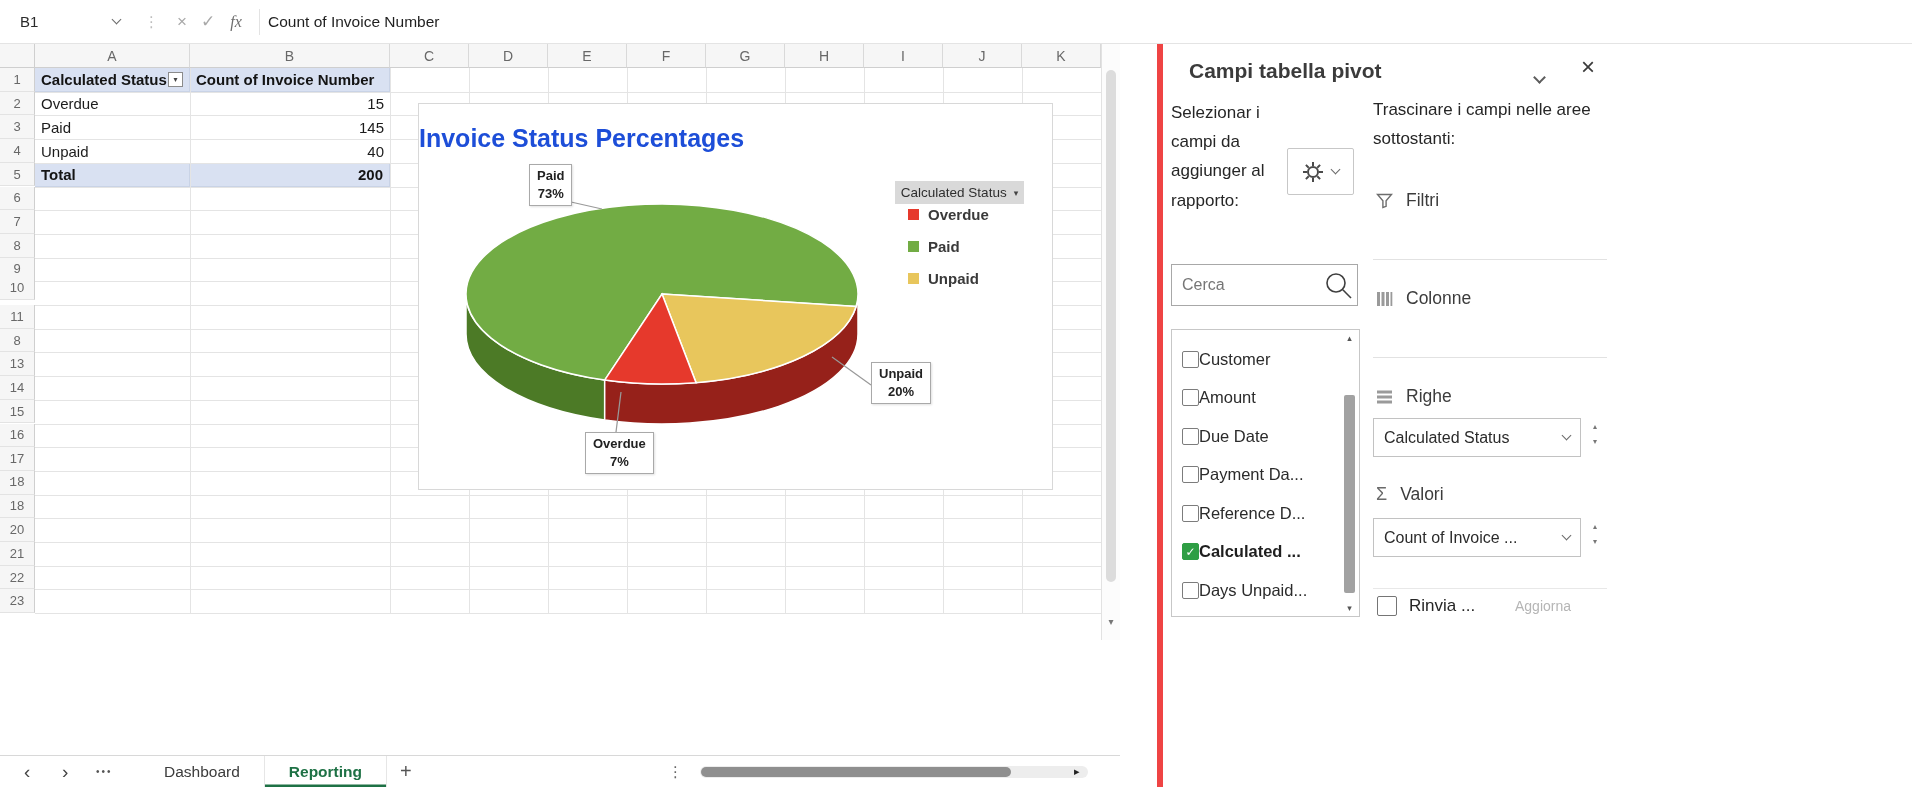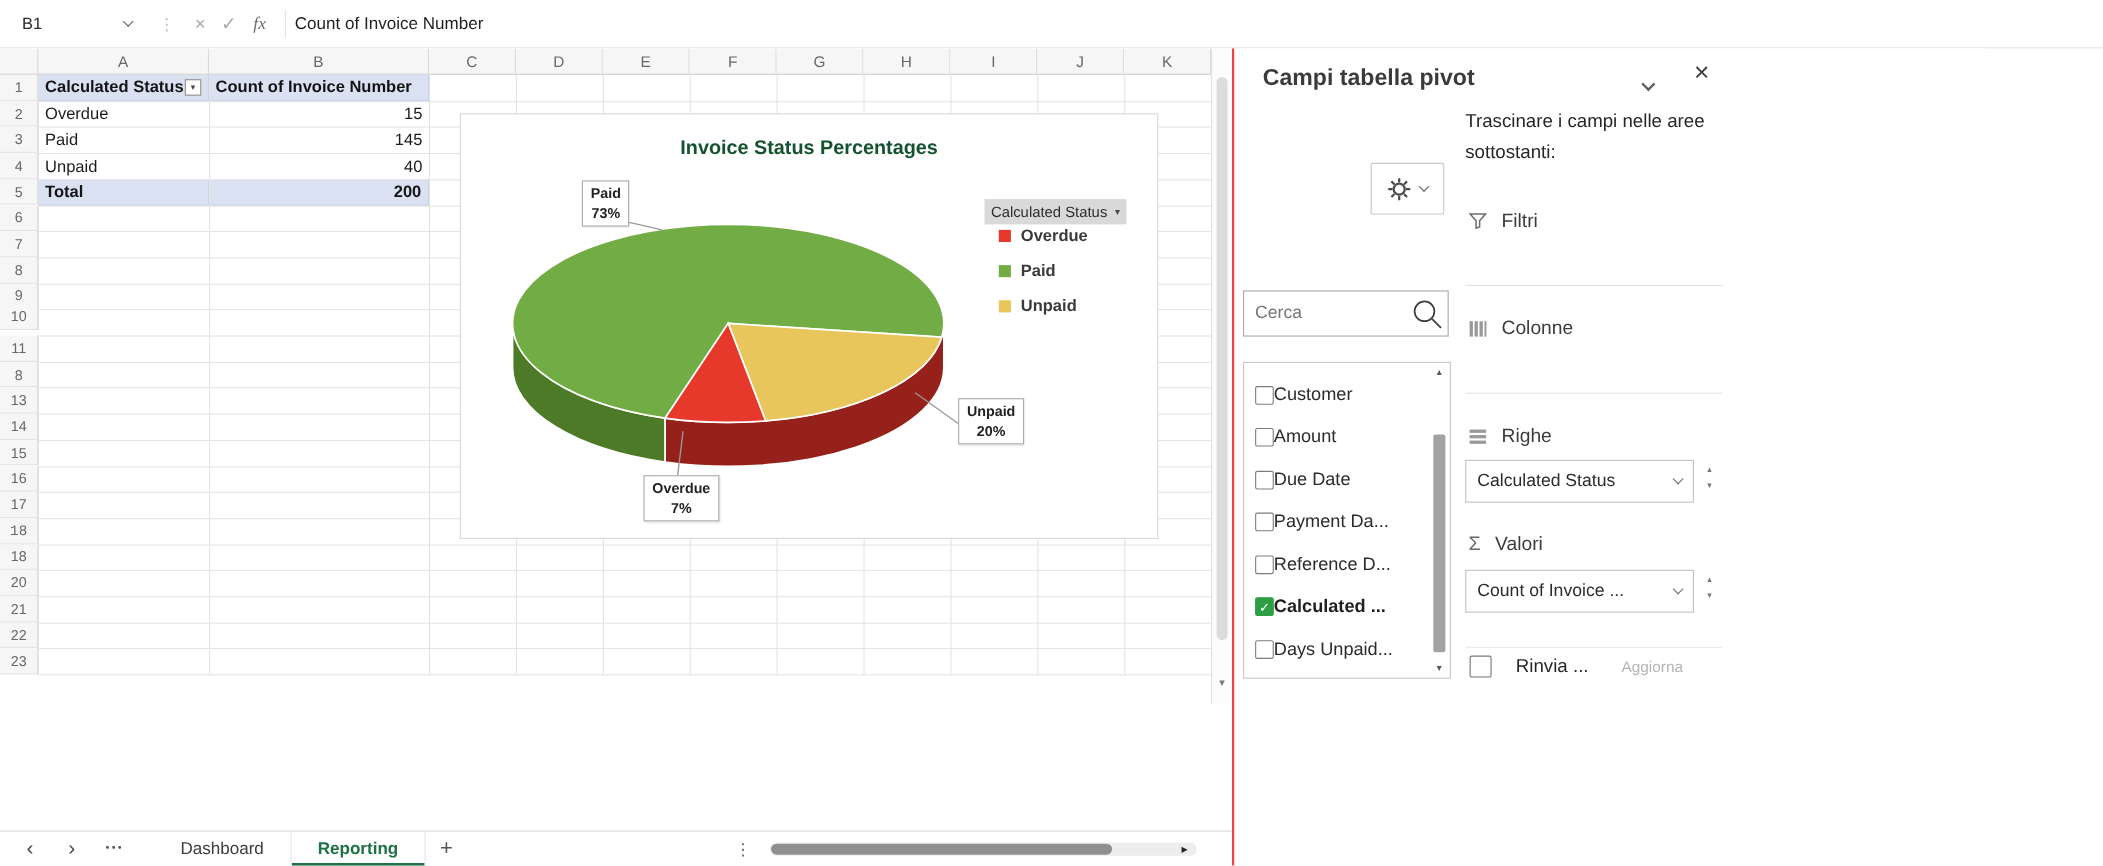--- a/index.html
+++ b/index.html
@@ -27,21 +27,21 @@
   .cell{position:absolute;display:flex;align-items:center;padding:0 6px;font-size:15px;color:#1c1c1c;white-space:nowrap;overflow:hidden}
   .cell.num{justify-content:flex-end}
   .cell.header,.cell.total{background:var(--header-fill);font-weight:bold;border-right:1px solid #c9d3e6;border-bottom:1px solid #c9d3e6;color:#141414}
   .filterBtn{margin-left:auto;width:15px;height:15px;background:#fff;border:1px solid #8b8b8b;font-size:8px;color:#444;display:flex;align-items:center;justify-content:center}
   #vScroll{position:absolute;left:1101px;top:0;width:19px;height:596px;border-left:1px solid #e2e2e2;background:#fcfcfc}
   #vThumb{position:absolute;left:4px;top:26px;width:10px;height:512px;background:#dcdcdc;border-radius:5px}
   #vDown{position:absolute;left:0;top:572px;width:18px;text-align:center;font-size:10px;color:#777}
 
   
   #chart{position:absolute;left:418px;top:59px;width:635px;height:387px;background:#fff;border:1px solid #d8d8d8;z-index:5}
-  #chartTitle{position:absolute;left:0;right:0;top:20px;text-align:center;font-size:18px;font-weight:bold;color:#14532d}
+  #chartTitle{position:absolute;left:0;right:0;top:20px;text-align:left;font-size:25px;font-weight:bold;color:#1d4ed8}
   #pieSvg{position:absolute;left:0;top:0}
   .callout{position:absolute;background:#fff;border:1px solid #a9a9a9;box-shadow:1px 1px 2px rgba(0,0,0,.12);text-align:center;font-size:13px;font-weight:bold;color:#222;line-height:1.4;padding:2px 7px}
   .co-paid{left:110px;top:60px}
   .co-unpaid{left:452px;top:258px}
   .co-overdue{left:166px;top:328px}
   #legendBtn{position:absolute;left:476px;top:77px;width:129px;height:23px;background:#d9d9d9;display:flex;align-items:center;justify-content:center;gap:7px;font-size:13.5px;color:#2e2e2e}
   #legendBtn .arr{font-size:9px;color:#444}
   .legend-item{position:absolute;left:489px;height:16px;display:flex;align-items:center;gap:9px;font-size:15px;font-weight:bold;color:#3a3a3a}
   .legend-swatch{width:11px;height:11px;display:inline-block}
 
@@ -54,21 +54,21 @@
   #tabs{position:absolute;left:140px;top:0;height:31px;display:flex}
   .sheet-tab{padding:0 24px;display:flex;align-items:center;font-size:15.5px;color:#3c3c3c;border-right:1px solid #e6e6e6;height:31px}
   .sheet-tab.active{color:var(--accent-green);font-weight:bold;box-shadow:inset 0 -2.5px 0 var(--accent-green)}
   #newSheet{left:400px;font-size:20px;color:#555}
   #tabKebab{left:668px;font-size:15px;color:#666}
   #hTrack{position:absolute;left:700px;top:10px;width:388px;height:12px;background:#ededed;border-radius:6px}
   #hThumb{position:absolute;left:1px;top:1px;width:310px;height:10px;background:#8f8f8f;border-radius:5px}
   #hRight{left:1074px;font-size:11px;color:#222}
 
   
-  #pane{position:absolute;left:1120px;top:44px;width:684px;height:743px;background:#fff;border-left:2px solid #ef4444}
+  #pane{position:absolute;left:1157px;top:44px;width:684px;height:743px;background:#fff;border-left:6px solid #ef4444}
   #paneTitle{position:absolute;left:26px;top:15px;font-size:21px;font-weight:bold;color:#3b3b3b}
   #paneCollapse{position:absolute;left:372px;top:24px}
   #paneClose{position:absolute;left:418px;top:9px;font-size:24px;color:#3b3b3b}
   #selectText{position:absolute;left:8px;top:54px;width:100px;font-size:17px;line-height:1.72;color:#262626}
   #gearBtn{position:absolute;left:124px;top:104px;width:67px;height:47px;border:1px solid #c7c7c7;border-radius:2px;display:flex;align-items:center;justify-content:center;gap:8px;background:#fff}
   #dragText{position:absolute;left:210px;top:52px;width:240px;font-size:17px;line-height:1.7;color:#262626}
   #searchBox{position:absolute;left:8px;top:220px;width:187px;height:42px;border:1px solid #a8a8a8;display:flex;align-items:center;background:#fff}
   #searchInput{flex:1;min-width:0;border:none;outline:none;font-size:16px;color:#333;padding:0 4px 0 10px;font-family:inherit;background:transparent}
   #searchInput::placeholder{color:#767676}
   #searchIcon{margin-right:3px;flex:0 0 auto}
@@ -89,21 +89,21 @@
   #valsHdr{left:213px;top:440px}
   .area-box{position:absolute;left:210px;width:234px;height:42px;border-bottom:1px solid #e2e2e2;background:#fff}
   #filtersArea{top:174px}
   #colsArea{top:272px}
   .pill{position:absolute;left:210px;width:208px;height:39px;border:1px solid #c2c2c2;background:#fff;display:flex;align-items:center;justify-content:space-between;padding:0 10px;font-size:16px;color:#2b2b2b}
   #rowsPill{top:374px}
   #valsPill{top:474px}
   .pill .txt{white-space:nowrap;overflow:hidden}
   .spin{position:absolute;left:426px;width:12px;text-align:center;font-size:8px;color:#777;line-height:9px}
   #paneSep{position:absolute;left:210px;top:544px;width:234px;height:1px;background:#e8e8e8}
-  #deferRow{position:absolute;left:214px;top:552px;display:flex;align-items:center;gap:22px}
+  #deferRow{position:absolute;left:214px;top:552px;display:flex;align-items:center;gap:12px}
   #deferCb{width:20px;height:20px;border:1.5px solid #757575;border-radius:2px;background:#fff}
   #deferLabel{font-size:17px;color:#262626}
   #updateBtn{position:absolute;left:352px;top:554px;font-size:14px;color:#b5b5b5}
   .sigma{font-size:18px;color:#6a6a6a}
 </style>
 </head>
 <body>
 
 <div id="app">
 
@@ -296,20 +296,21 @@
       <div id="hThumb"></div>
     </div>
     <div class="tb" id="hRight">▸</div>
   </div>
 
   <div id="pane">
     <div id="paneTitle">Campi tabella pivot</div>
     <div id="paneCollapse"><span class="chev"></span></div>
     <div id="paneClose">×</div>
 
+    <div id="selectText">Selezionar i campi da aggiunger al rapporto:</div>
     <div id="gearBtn">
       <svg width="22" height="22" viewBox="0 0 22 22">
         <g stroke="#4a4a4a" stroke-width="2" fill="none">
           <circle cx="11" cy="11" r="5"></circle>
           <path d="M11 1v4M11 17v4M1 11h4M17 11h4M3.9 3.9l2.8 2.8M15.3 15.3l2.8 2.8M18.1 3.9l-2.8 2.8M6.7 15.3l-2.8 2.8"></path>
         </g>
       </svg>
       <span class="chev sm"></span>
     </div>
     <div id="dragText">Trascinare i campi nelle aree sottostanti:</div>

